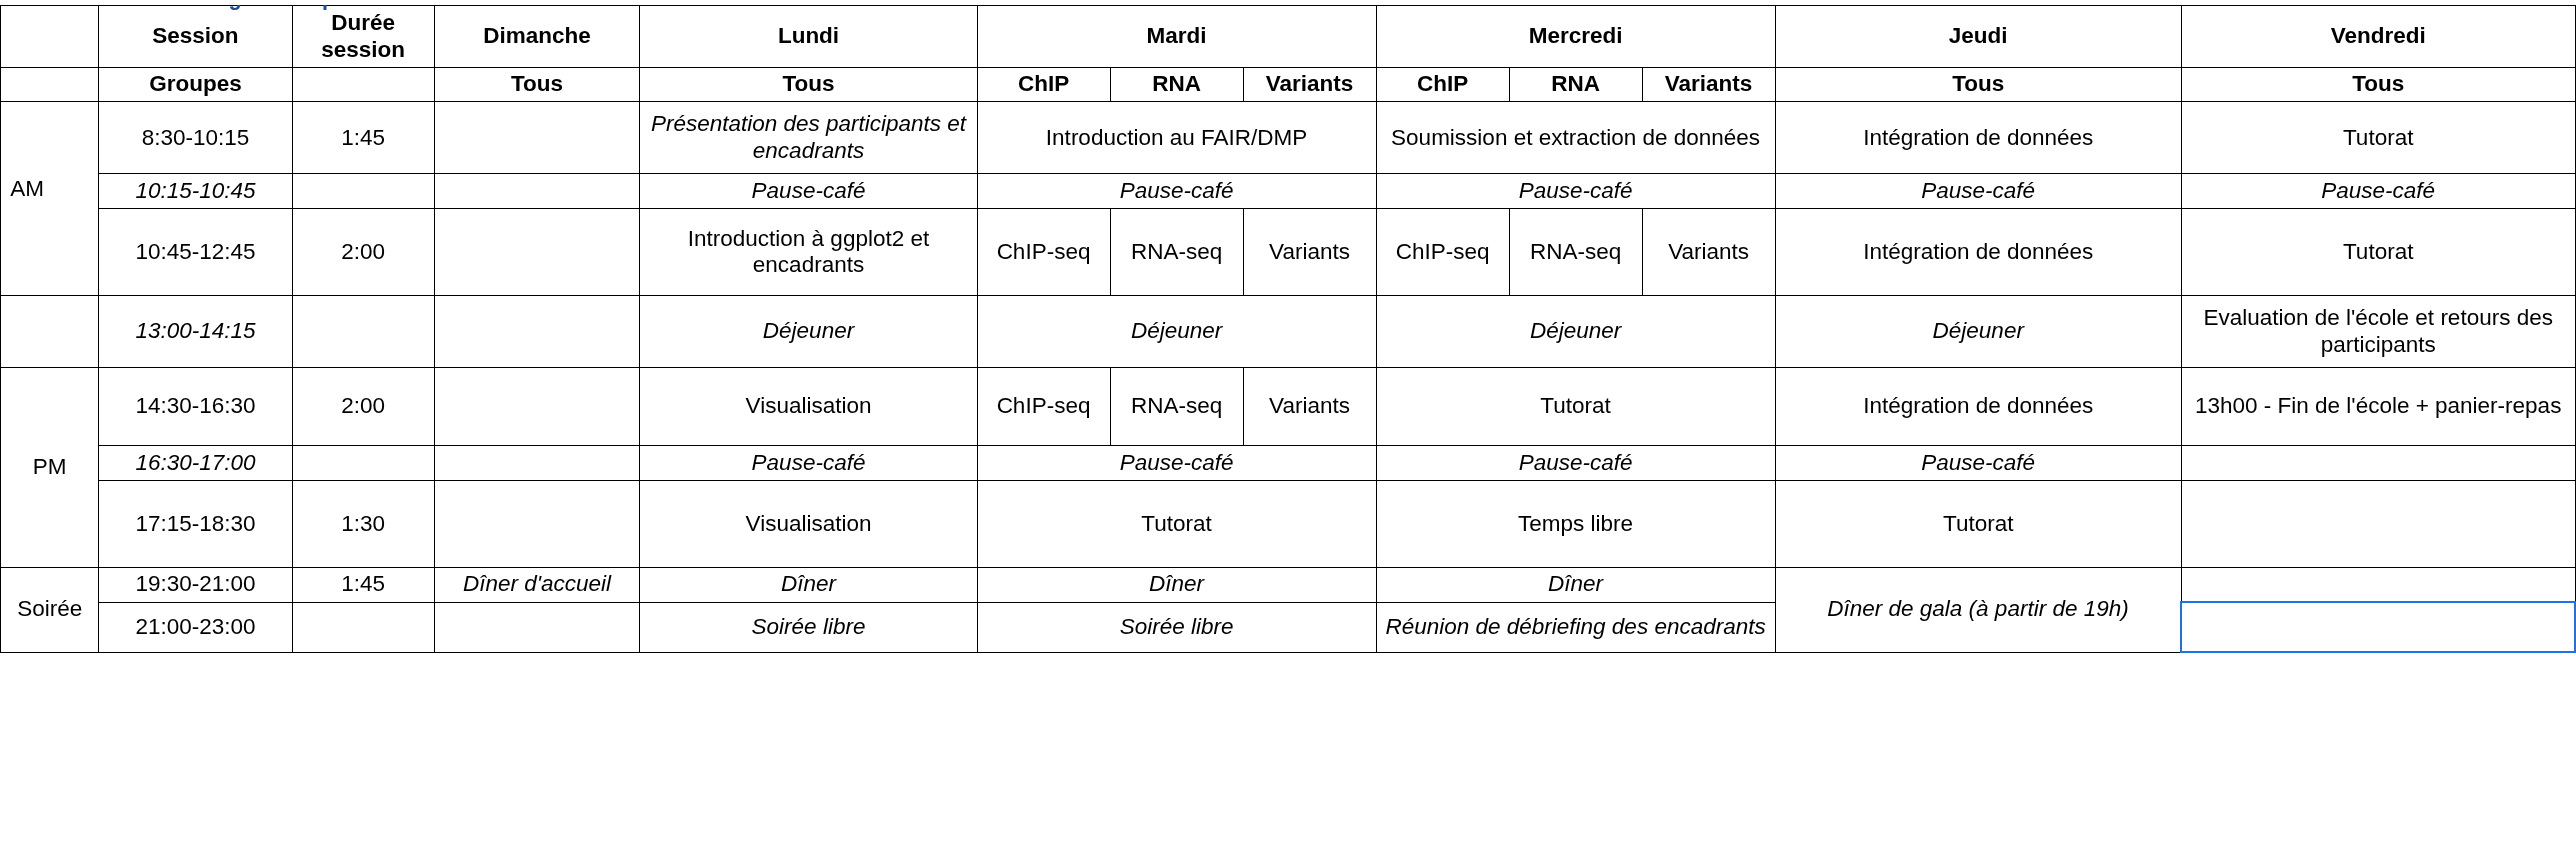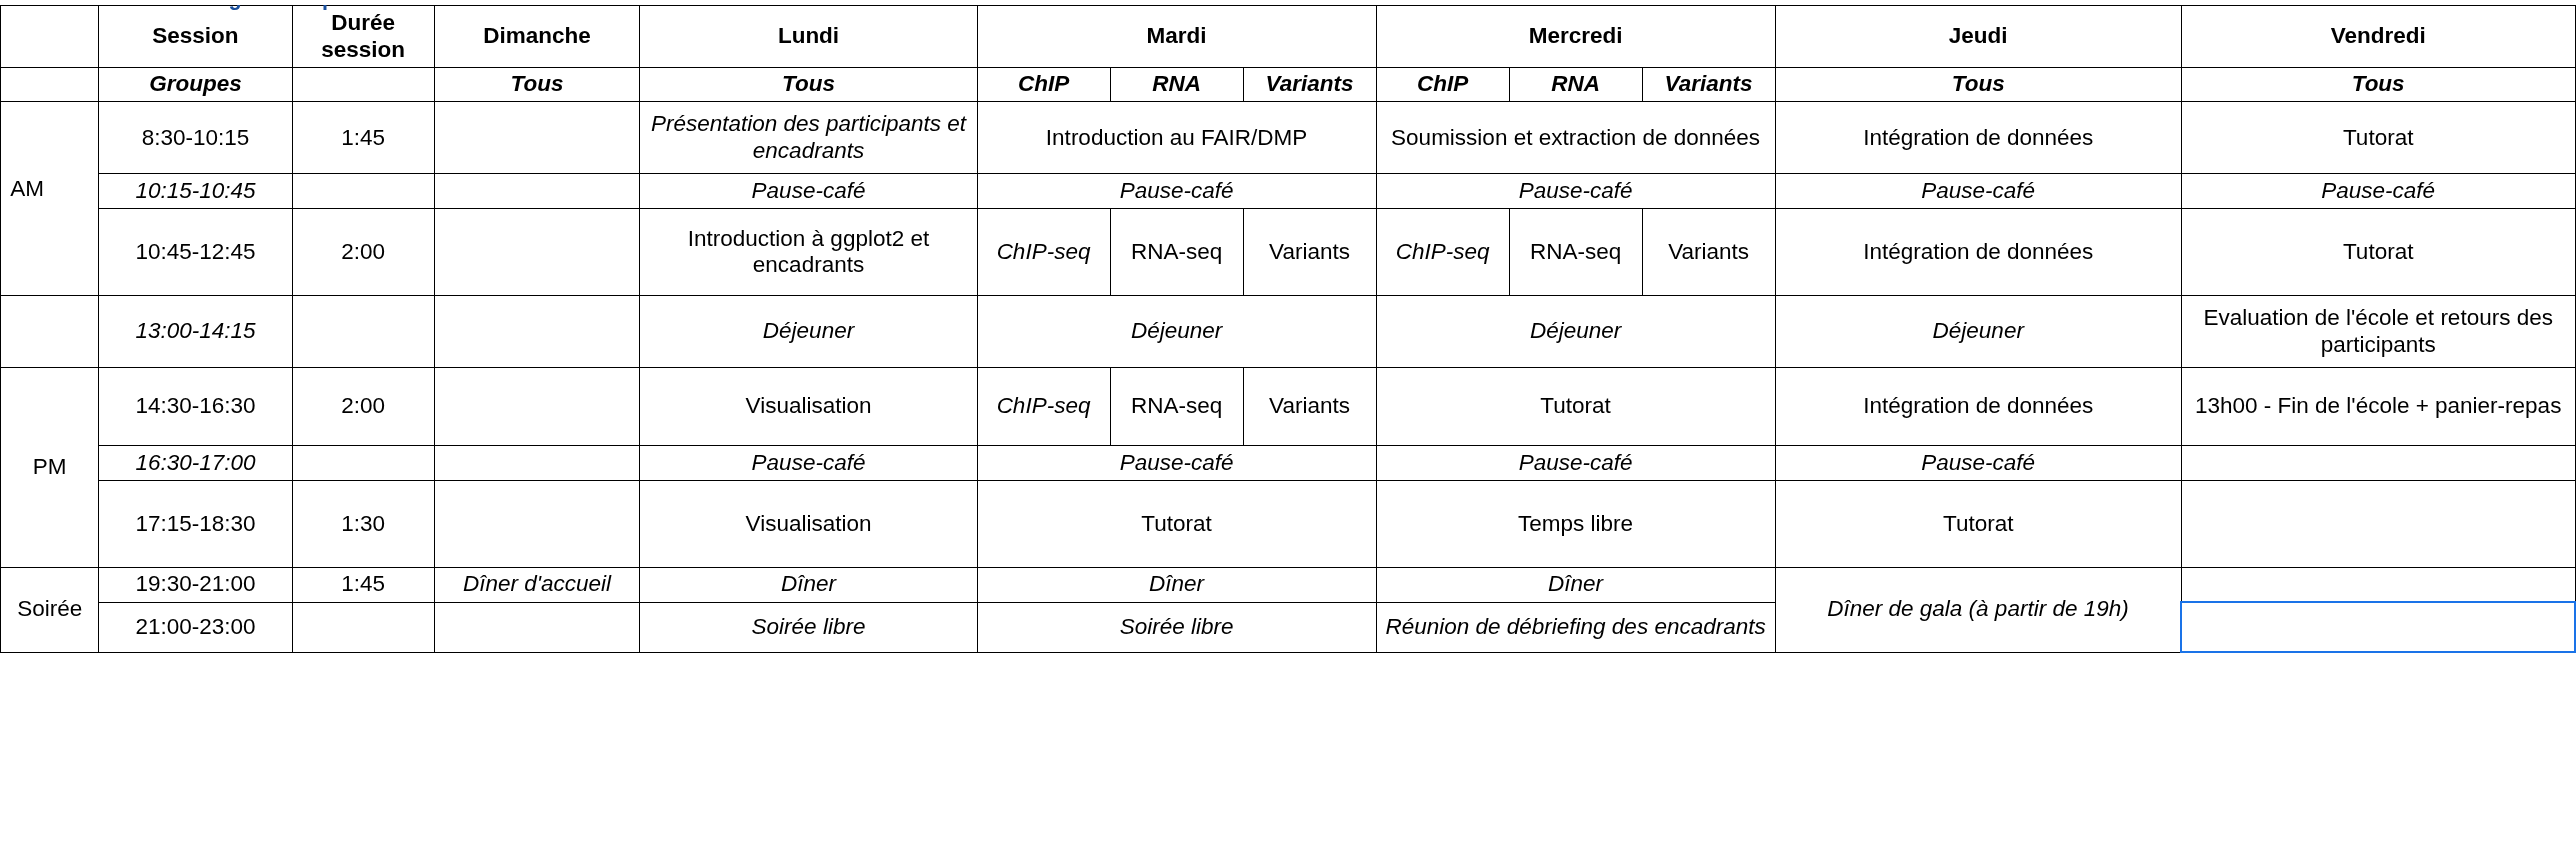--- a/index.html
+++ b/index.html
@@ -53,37 +53,36 @@
   
   .bg-head    { background: #efefef; }
   .bg-grey    { background: #efefef; }
   .bg-grey-d  { background: #d9d9d9; }
   .bg-grey-m  { background: #c9c9c9; }
   .bg-white   { background: #ffffff; }
   .bg-yellow  { background: #fdeec8; }
   .bg-blue    { background: #a4bdec; }
   .bg-blue-l  { background: #ccdaf4; }
   .bg-purple  { background: #d5cfe8; }
-  .bg-green-l { background: #dce9d1; font-style: italic; }
+  .bg-green-l { background: #dce9d1; }
   .bg-peach   { background: #fadfc6; }
   .italic { font-style: italic; }
 
   .thick-top    { border-top-width: 2.7px; }
   .thick-bottom { border-bottom-width: 2.7px; }
   .thick-left   { border-left-width: 2.7px; }
   .thick-right  { border-right-width: 2.7px; }
 
   .day-head {
     font-size: 23.4px;
     font-weight: bold;
   }
   .grp-head {
     font-size: 22.5px;
     font-weight: bold;
-    font-style: italic;
   }
   .small-period {
     font-size: 22.5px;
   }
   
   td.selection-box {
     border: 2.7px solid #1a73e8 !important;
     background: #ffffff;
   }
   td.no-border-cell {

